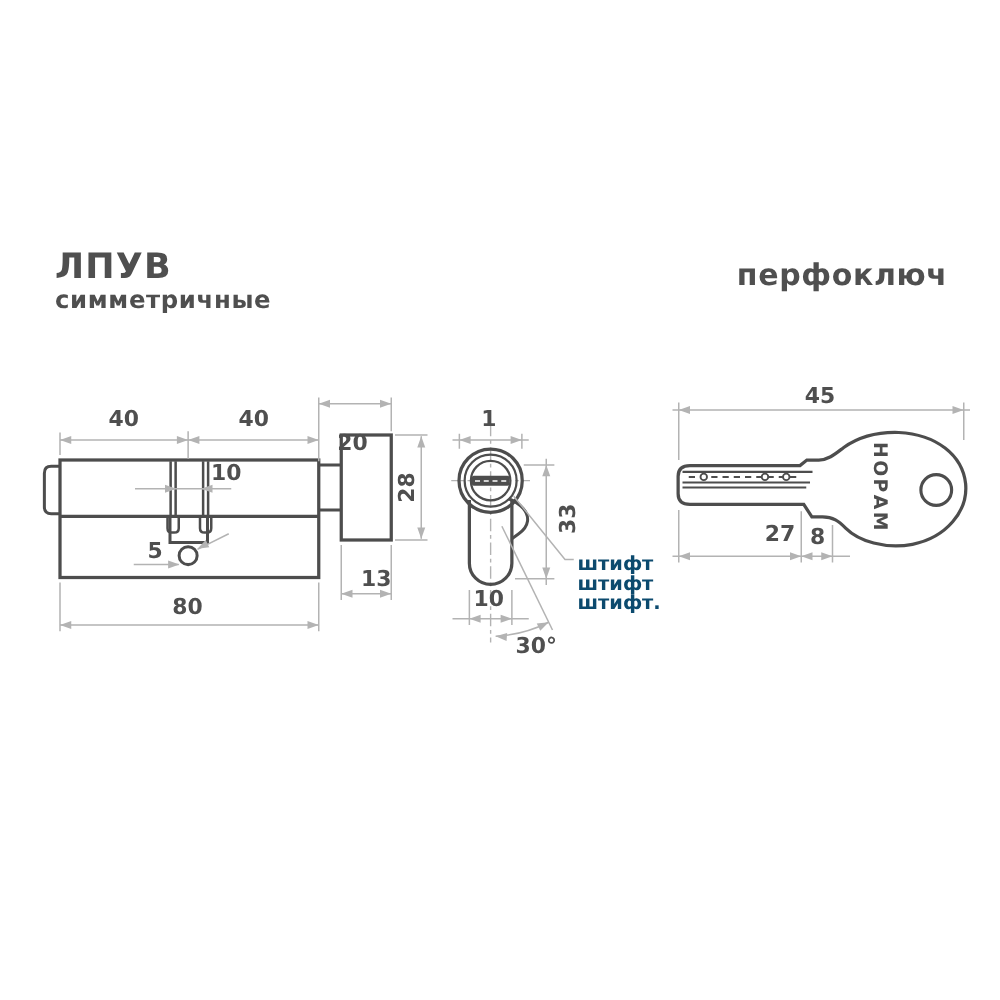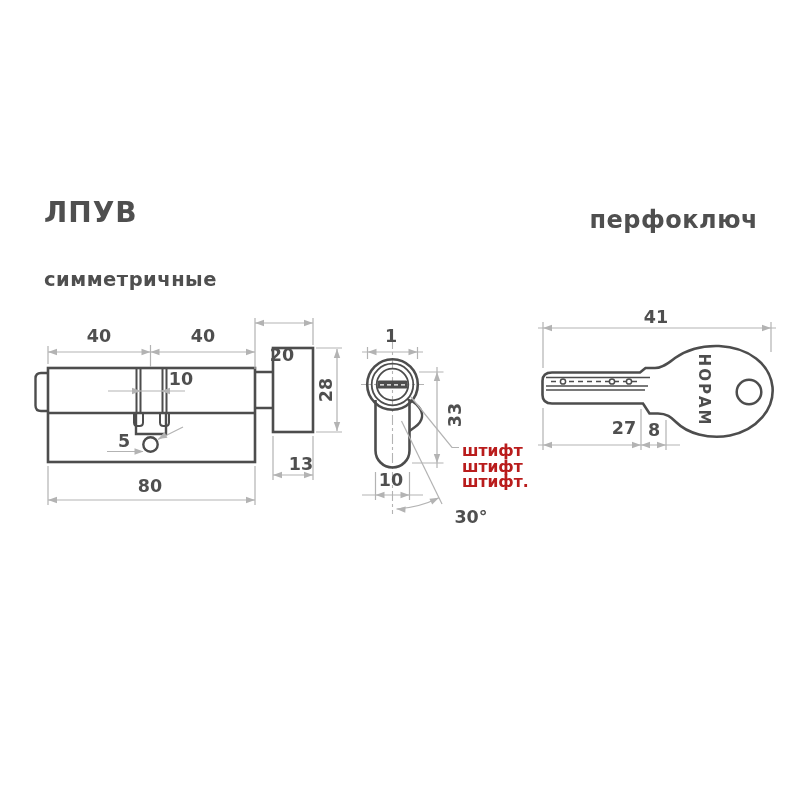--- a/index.html
+++ b/index.html
@@ -1,25 +1,25 @@
 <!DOCTYPE html>
 <html><head>
 <meta charset="utf-8">
 <style>
   html,body{margin:0;padding:0;background:#ffffff;}
   .canvas{position:relative;width:800px;height:604px;background:#ffffff;overflow:hidden;
           font-family:"DejaVu Sans","Liberation Sans",sans-serif;}
   svg{position:absolute;left:0;top:0;}
   .txt{position:absolute;color:#4f4f4f;white-space:nowrap;}
   .title-main{left:44px;top:196px;font-size:28px;font-weight:bold;letter-spacing:1px;}
-  .title-sub{left:44px;top:228px;font-size:19.5px;font-weight:bold;letter-spacing:0.5px;margin-top:40px;}
+  .title-sub{left:44px;top:228px;font-size:19.5px;font-weight:bold;letter-spacing:0.5px;}
   .title-right{left:758px;top:206px;font-size:24px;font-weight:bold;transform:translateX(-100%);letter-spacing:0.5px;}
   .dim{position:absolute;transform:translate(-50%,-50%);font-size:17.5px;font-weight:bold;color:#4f4f4f;white-space:nowrap;}
   .dim.rot{transform:translate(-50%,-50%) rotate(-90deg);}
-  .note{position:absolute;left:462px;top:444px;font-size:15.5px;font-weight:bold;line-height:15.6px;color:#b91c1c;}
+  .note{position:absolute;left:462px;top:444px;font-size:15.5px;font-weight:bold;line-height:15.6px;color:#0c4a6e;}
   .brand{position:absolute;left:704px;top:390px;transform:translate(-50%,-50%) rotate(90deg);
          font-size:15px;font-weight:bold;letter-spacing:2px;color:#4d4d4d;}
 </style>
 </head>
 <body>
 
 <div class="canvas">
 
   <svg width="800" height="800" viewBox="0 0 800 800">
 
@@ -137,26 +137,26 @@
   <div class="dim" style="left:282px;top:311px;margin-top:44px;">20</div>
   <div class="dim" style="left:181px;top:379px;">10</div>
   <div class="dim" style="left:124px;top:441px;">5</div>
   <div class="dim" style="left:150px;top:486px;">80</div>
   <div class="dim" style="left:288px;top:464px;margin-left:13px;">13</div>
   <div class="dim rot" style="left:326px;top:390px;">28</div>
 
   <div class="dim" style="left:391px;top:336px;">1</div>
   <div class="dim rot" style="left:455px;top:415px;">33</div>
   <div class="dim" style="left:391px;top:480px;">10</div>
-  <div class="dim" style="left:429px;top:517px;margin-left:42px;">30°</div>
+  <div class="dim" style="left:429px;top:517px;">30°</div>
 
   <div class="note">
     <div>штифт</div>
     <div>штифт</div>
     <div>штифт.</div>
   </div>
 
-  <div class="dim" style="left:656px;top:317px;">41</div>
+  <div class="dim" style="left:656px;top:317px;">45</div>
   <div class="dim" style="left:592px;top:428px;margin-left:32px;">27</div>
   <div class="dim" style="left:654px;top:430px;">8</div>
   <div class="brand">НОРАМ</div>
 
 </div>
 
 </body></html>

